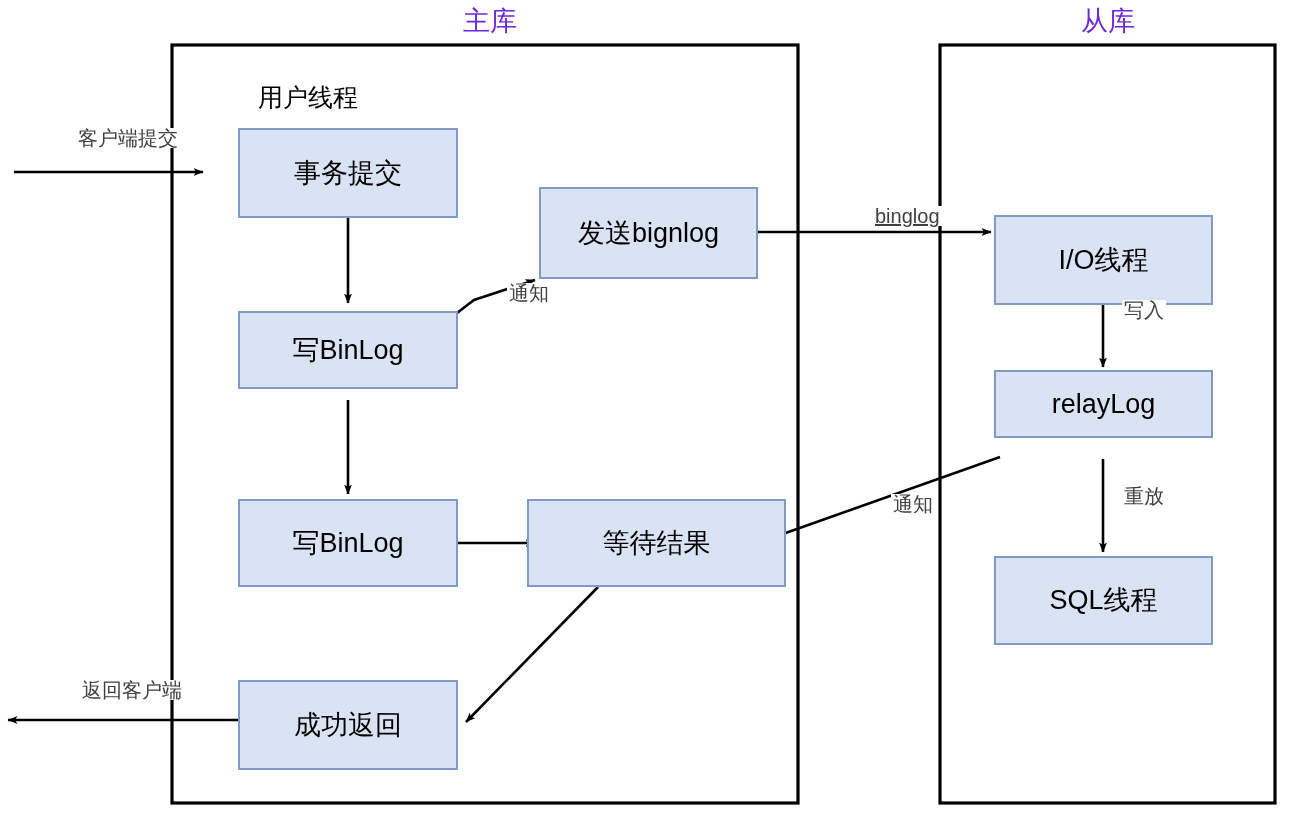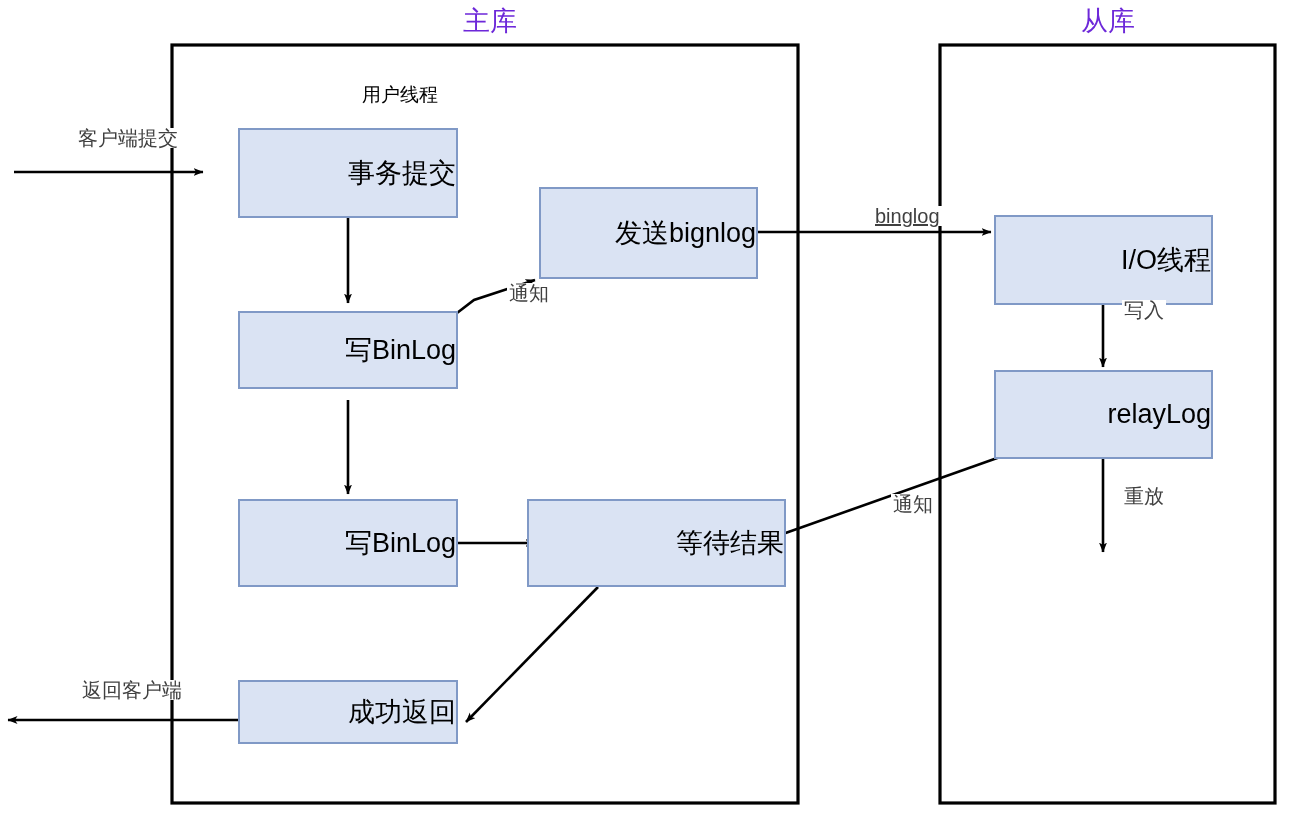--- a/index.html
+++ b/index.html
@@ -26,34 +26,34 @@
   .container-title {
     position: absolute;
     font-size: 27px;
     color: #6d28d9;
     text-align: center;
     white-space: nowrap;
     line-height: 1;
   }
   .group-title {
     position: absolute;
-    font-size: 19px;
+    font-size: 25px;
     color: #000000;
-    text-align: right;
+    text-align: left;
     white-space: nowrap;
     line-height: 1;
   }
   .node {
     position: absolute;
     box-sizing: border-box;
     background: #dae3f3;
     border: 2px solid #8099c6;
     display: flex;
     align-items: center;
-    justify-content: flex-end;
+    justify-content: center;
     color: #000000;
     font-size: 27px;
     white-space: nowrap;
     line-height: 1;
   }
   .edge-label {
     position: absolute;
     font-size: 20px;
     color: #404040;
     background: #ffffff;
@@ -120,32 +120,35 @@
   </div>
 
   <div class="node" style="left:238px; top:499px; width:220px; height:88px;">
     <span>写BinLog</span>
   </div>
 
   <div class="node" style="left:527px; top:499px; width:259px; height:88px;">
     <span>等待结果</span>
   </div>
 
-  <div class="node" style="left:238px; top:680px; width:220px; height:64px;">
+  <div class="node" style="left:238px; top:680px; width:220px; height:90px;">
     <span>成功返回</span>
   </div>
 
   <div class="node" style="left:994px; top:187px; width:219px; height:90px;margin-top:28px;">
     <span>I/O线程</span>
   </div>
 
-  <div class="node" style="left:994px; top:370px; width:219px; height:89px;">
+  <div class="node" style="left:994px; top:370px; width:219px; height:68px;">
     <span>relayLog</span>
   </div>
 
+  <div class="node" style="left:994px; top:556px; width:219px; height:89px;">
+    <span>SQL线程</span>
+  </div>
 
   <div class="edge-label" style="left:33px; top:128px;">客户端提交</div>
 
   <div class="edge-label" style="left:464px; top:283px;">通知</div>
 
   <div class="edge-label" style="left:830px; top:206px;text-decoration:underline;">binglog</div>
 
   <div class="edge-label" style="left:1079px; top:300px;">写入</div>
 
   <div class="edge-label" style="left:1079px; top:486px;">重放</div>

